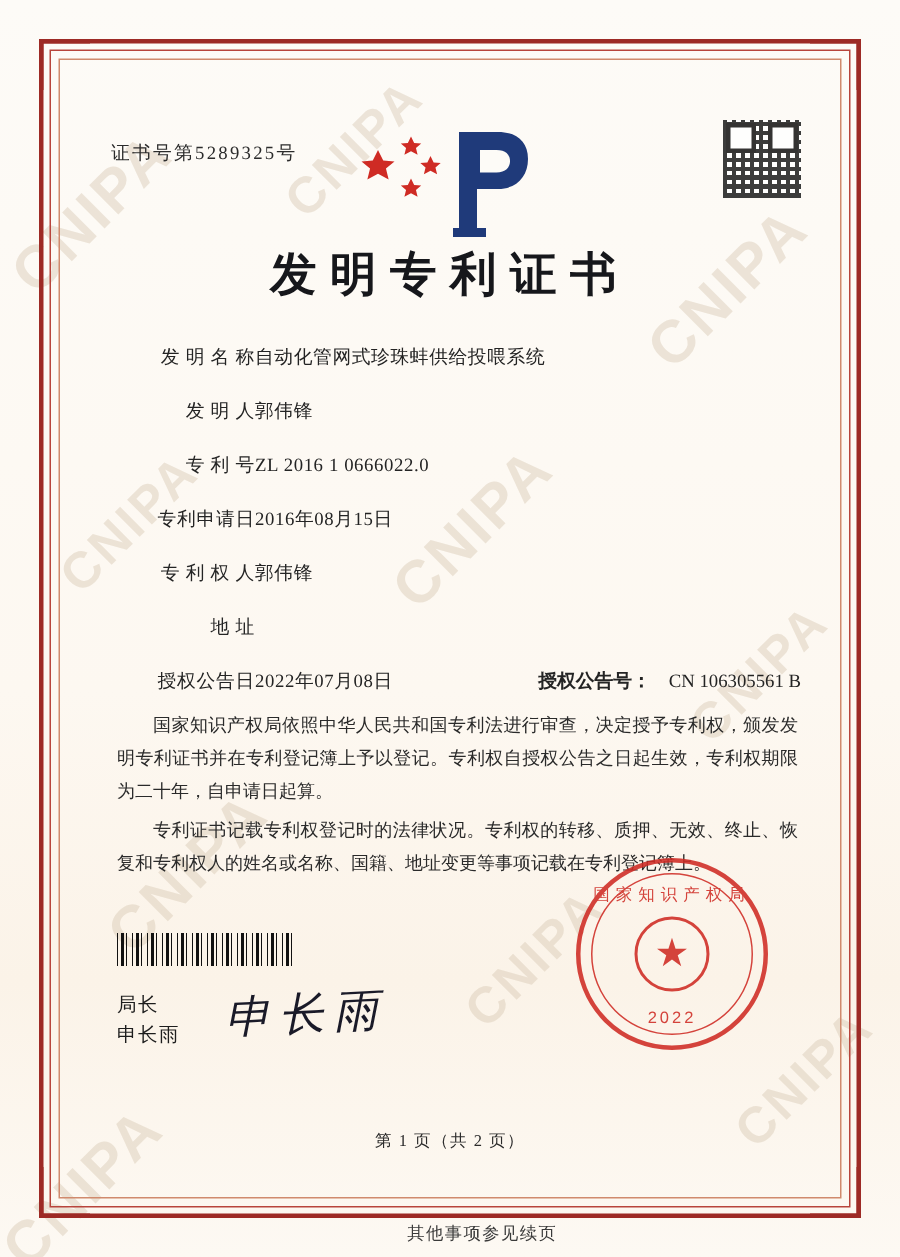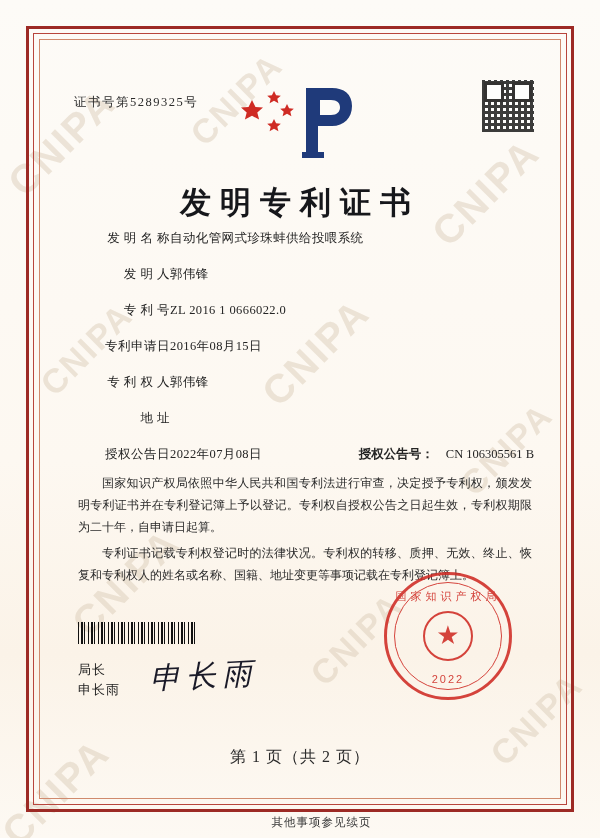--- a/index.html
+++ b/index.html
@@ -109,21 +109,21 @@
     left: 50%;
     top: 30px;
     transform: translateX(-50%);
     width: 120px;
     height: 78px;
   }
 
   .doc-title {
     position: absolute;
     left: 0; right: 0;
-    top: 130px;
+    top: 110px;
     text-align: center;
     font-size: 31px;
     letter-spacing: 9px;
     color: #16171b;
     font-family: "DejaVu Serif", serif;
     font-weight: bold;
   }
 
   .fields {
     position: absolute;
@@ -251,21 +251,21 @@
     font-family: "Liberation Sans", sans-serif;
   }
   .seal-top-text { top: 14px; }
   .seal-bottom-text { bottom: 12px; letter-spacing: 2px; }
 
   .page-no {
     position: absolute;
     left: 0; right: 0;
     bottom: 18px;
     text-align: center;
-    font-size: 16px;
+    font-size: 11px;
     color: #2b2b2b;
     letter-spacing: 1px;
   }
 
   .footer-note {
     position: absolute;
     left: 0; right: 0;
     bottom: 8px;
     text-align: center;
     font-size: 11.5px;

